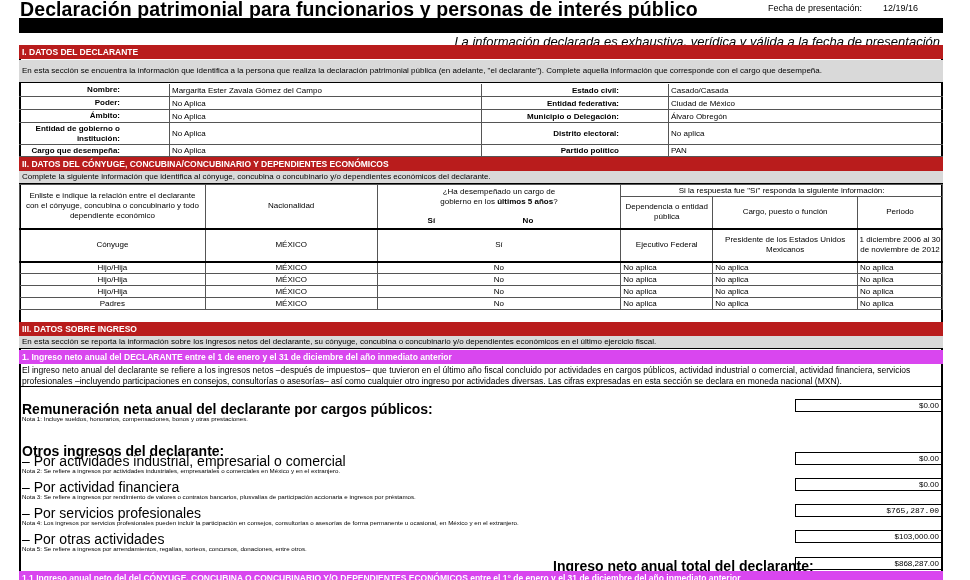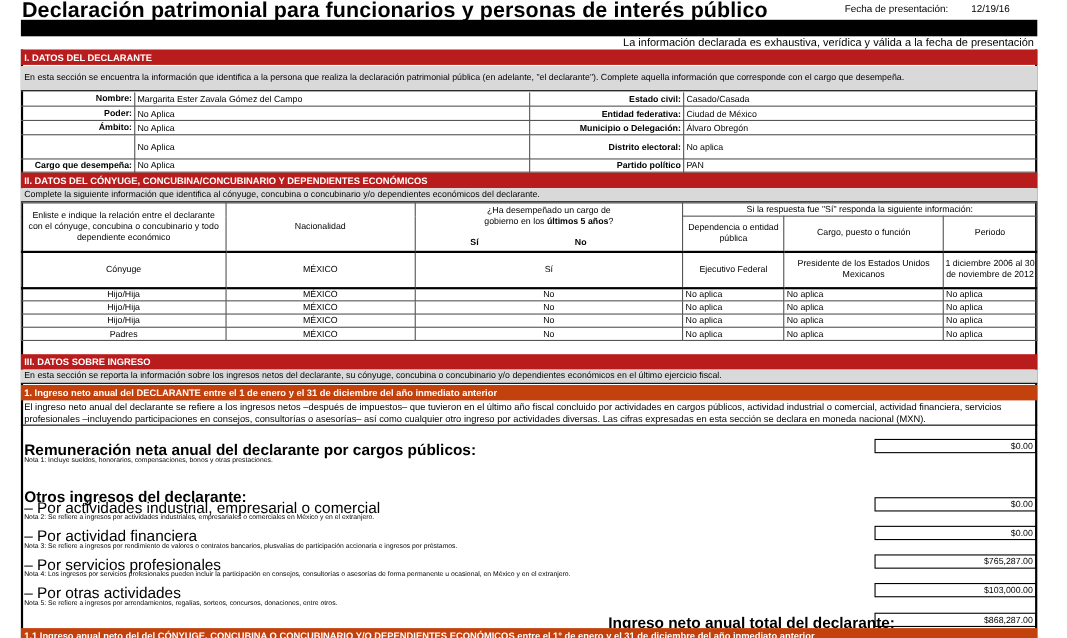--- a/index.html
+++ b/index.html
@@ -7,32 +7,32 @@
   body { font-family: "Liberation Sans", sans-serif; color: #000; position: relative; }
 
   .title {
     position: absolute; left: 20px; top: -2px;
     font-size: 19.5px; font-weight: bold; letter-spacing: 0.1px; white-space: nowrap;
   }
   .fecha-label { position: absolute; left: 768px; top: 3px; font-size: 9px; white-space: nowrap; }
   .fecha-value { position: absolute; left: 883px; top: 3px; font-size: 9px; white-space: nowrap; }
 
   .topbar { position: absolute; left: 19px; top: 18px; width: 924px; height: 15px; background: #000; }
-  .veridica { position: absolute; right: 30px; top: 34px; font-size: 10px; white-space: nowrap; }
+  .veridica { position: absolute; right: 30px; top: 34px; font-size: 13px; white-space: nowrap; font-style: italic; }
 
   .frame { position: absolute; left: 19px; top: 45px; width: 924px; height: 540px; border-left: 2px solid #000; border-right: 2px solid #000; }
 
   .sec-head { position: absolute; left: 19px; width: 924px; height: 14px; background: #b91c1c; color: #fff; font-size: 8.5px; font-weight: bold; padding-left: 3px; line-height: 14px; white-space: nowrap; }
-  .sec-sub { position: absolute; left: 19px; width: 924px; background: #c2410c; color: #fff; font-size: 8.5px; font-weight: bold; padding-left: 3px; line-height: 14px; height: 14px; white-space: nowrap; overflow: hidden; }
+  .sec-sub { position: absolute; left: 19px; width: 924px; background: #d946ef; color: #fff; font-size: 8.5px; font-weight: bold; padding-left: 3px; line-height: 14px; height: 14px; white-space: nowrap; overflow: hidden; }
   .gray-note { position: absolute; left: 19px; width: 924px; background: #d9d9d9; font-size: 8px; padding-left: 3px; white-space: nowrap; border-bottom: 1px solid #000; }
 
   
   .f-row { position: absolute; height: 12px; border-bottom: 1px solid #555; font-size: 8px; line-height: 12px; }
   .f-lbl { position: absolute; text-align: right; font-weight: bold; padding-right: 2px; }
-  .f-val { position: absolute; border-left: 1px solid #555; padding-left: 2px; white-space: nowrap; }
+  .f-val { position: absolute; border-left: 1px solid #555; padding-left: 2px; white-space: nowrap; margin-left: 47px; }
 
   
   table.dep { position: absolute; left: 19px; top: 184px; width: 924px; border-collapse: collapse; font-size: 8px; }
   table.dep td, table.dep th { border: 1px solid #555; font-weight: normal; text-align: center; vertical-align: middle; line-height: 10px; }
   table.dep .left { text-align: left; padding-left: 2px; }
   table.dep tr.thick td { border-bottom: 2px solid #000; }
 
   .income-lbl { position: absolute; left: 22px; font-size: 14px; white-space: nowrap; }
   .income-lbl.bold { font-weight: bold; }
   .income-note { position: absolute; left: 22px; font-size: 6.2px; white-space: nowrap; }
@@ -73,20 +73,21 @@
     </div>
     <div class="f-row" style="left: 19px; width: 462px; top: 110px; height: 13px;">
       <div class="f-lbl" style="left: 0px; width: 103px; top: 0px; height: 13px;">Ámbito:</div>
       <div class="f-val" style="left: 103px; top: 0px; width: 359px; height: 13px; line-height: 13px;">No Aplica</div>
     </div>
     <div class="f-row" style="left: 481px; width: 462px; top: 110px; height: 13px; border-left: 1px solid rgb(85, 85, 85);">
       <div class="f-lbl" style="left: 0px; width: 139px; top: 0px; height: 13px; line-height: 13px;">Municipio o Delegación:</div>
       <div class="f-val" style="left: 139px; top: 0px; width: 323px; height: 13px; line-height: 13px;">Álvaro Obregón</div>
     </div>
     <div class="f-row" style="left: 19px; width: 462px; top: 123px; height: 22px;">
+      <div class="f-lbl" style="left: 0px; width: 103px; top: 0px; height: 22px; line-height: 9.5px; padding-top: 1px;">Entidad de gobierno o institución:</div>
       <div class="f-val" style="left: 103px; top: 0px; width: 359px; height: 22px; line-height: 22px;">No Aplica</div>
     </div>
     <div class="f-row" style="left: 481px; width: 462px; top: 123px; height: 22px; border-left: 1px solid rgb(85, 85, 85);">
       <div class="f-lbl" style="left: 0px; width: 139px; top: 0px; height: 22px; line-height: 22px;">Distrito electoral:</div>
       <div class="f-val" style="left: 139px; top: 0px; width: 323px; height: 22px; line-height: 22px;">No aplica</div>
     </div>
     <div class="f-row" style="left: 19px; width: 462px; top: 145px; height: 12px;">
       <div class="f-lbl" style="left: 0px; width: 103px; top: 0px; height: 12px;">Cargo que desempeña:</div>
       <div class="f-val" style="left: 103px; top: 0px; width: 359px; height: 12px; line-height: 12px;">No Aplica</div>
     </div>
@@ -187,21 +188,21 @@
 <div class="income-lbl bold" style="top:443px;">Otros ingresos del declarante:</div>
 <div id="other-items">
     <div class="income-lbl" style="top: 453px;">– Por actividades industrial, empresarial o comercial</div>
     <div class="income-note" style="top: 467px;">Nota 2: Se refiere a ingresos por actividades industriales, empresariales o comerciales en México y en el extranjero.</div>
     <div class="amount" style="top: 452px;">$0.00</div>
     <div class="income-lbl" style="top: 479px;">– Por actividad financiera</div>
     <div class="income-note" style="top: 493px;">Nota 3: Se refiere a ingresos por rendimiento de valores o contratos bancarios, plusvalías de participación accionaria e ingresos por préstamos.</div>
     <div class="amount" style="top: 478px;">$0.00</div>
     <div class="income-lbl" style="top: 505px;">– Por servicios profesionales</div>
     <div class="income-note" style="top: 519px;">Nota 4: Los ingresos por servicios profesionales pueden incluir la participación en consejos, consultorías o asesorías de forma permanente u ocasional, en México y en el extranjero.</div>
-    <div class="amount" style="top: 504px;">$765,287.00</div>
+    <div class="amount" style="top: 504px; font-family: Liberation Mono, monospace;">$765,287.00</div>
     <div class="income-lbl" style="top: 531px;">– Por otras actividades</div>
     <div class="income-note" style="top: 545px;">Nota 5: Se refiere a ingresos por arrendamientos, regalías, sorteos, concursos, donaciones, entre otros.</div>
     <div class="amount" style="top: 530px;">$103,000.00</div>
   </div>
 
 <div class="income-lbl bold" style="top:558px;left:553px;">Ingreso neto anual total del declarante:</div>
 <div class="amount" style="top:557px;">$868,287.00</div>
 
 <div class="sec-sub" style="top:571px;">1.1 Ingreso anual neto del del CÓNYUGE, CONCUBINA O CONCUBINARIO Y/O DEPENDIENTES ECONÓMICOS entre el 1° de enero y el 31 de diciembre del año inmediato anterior</div>
 

